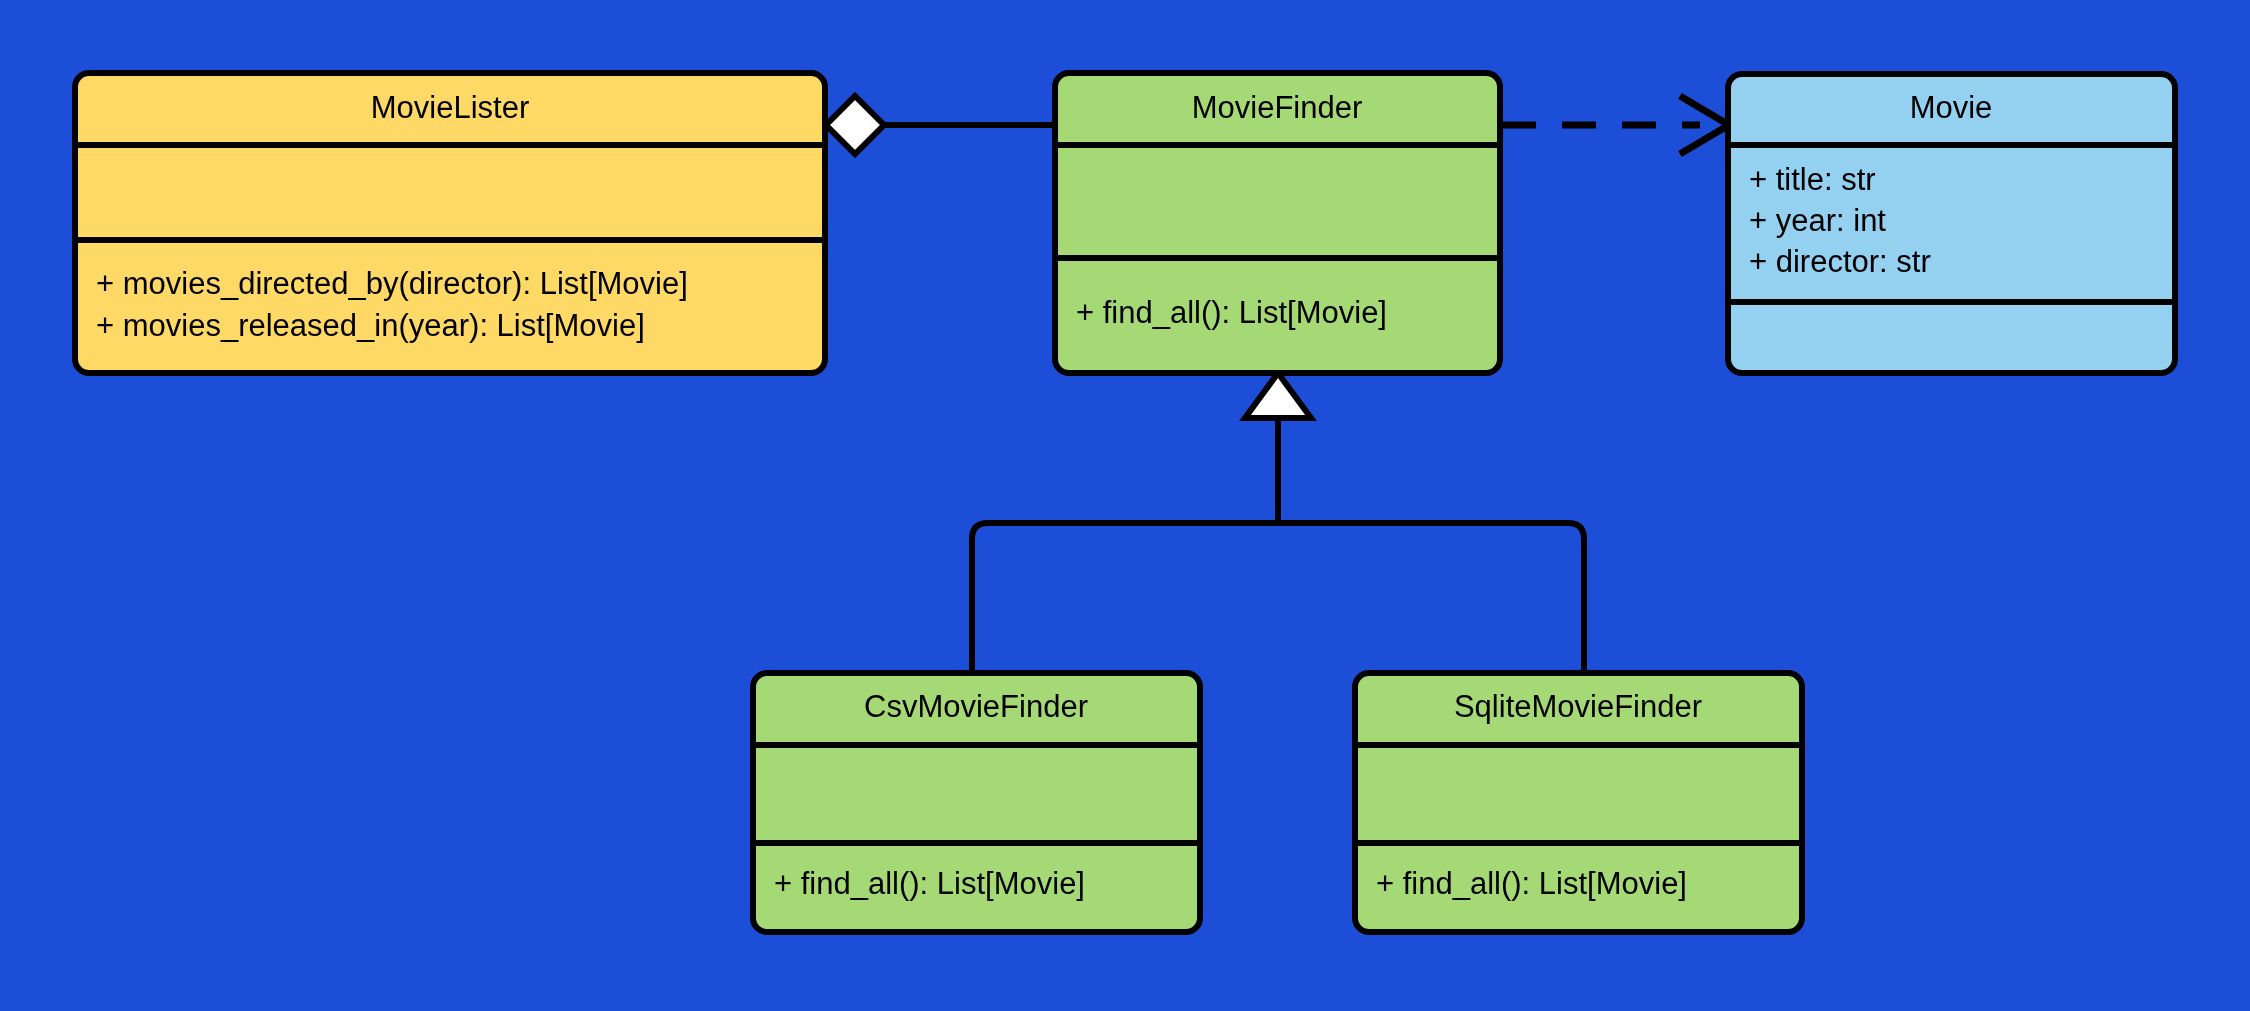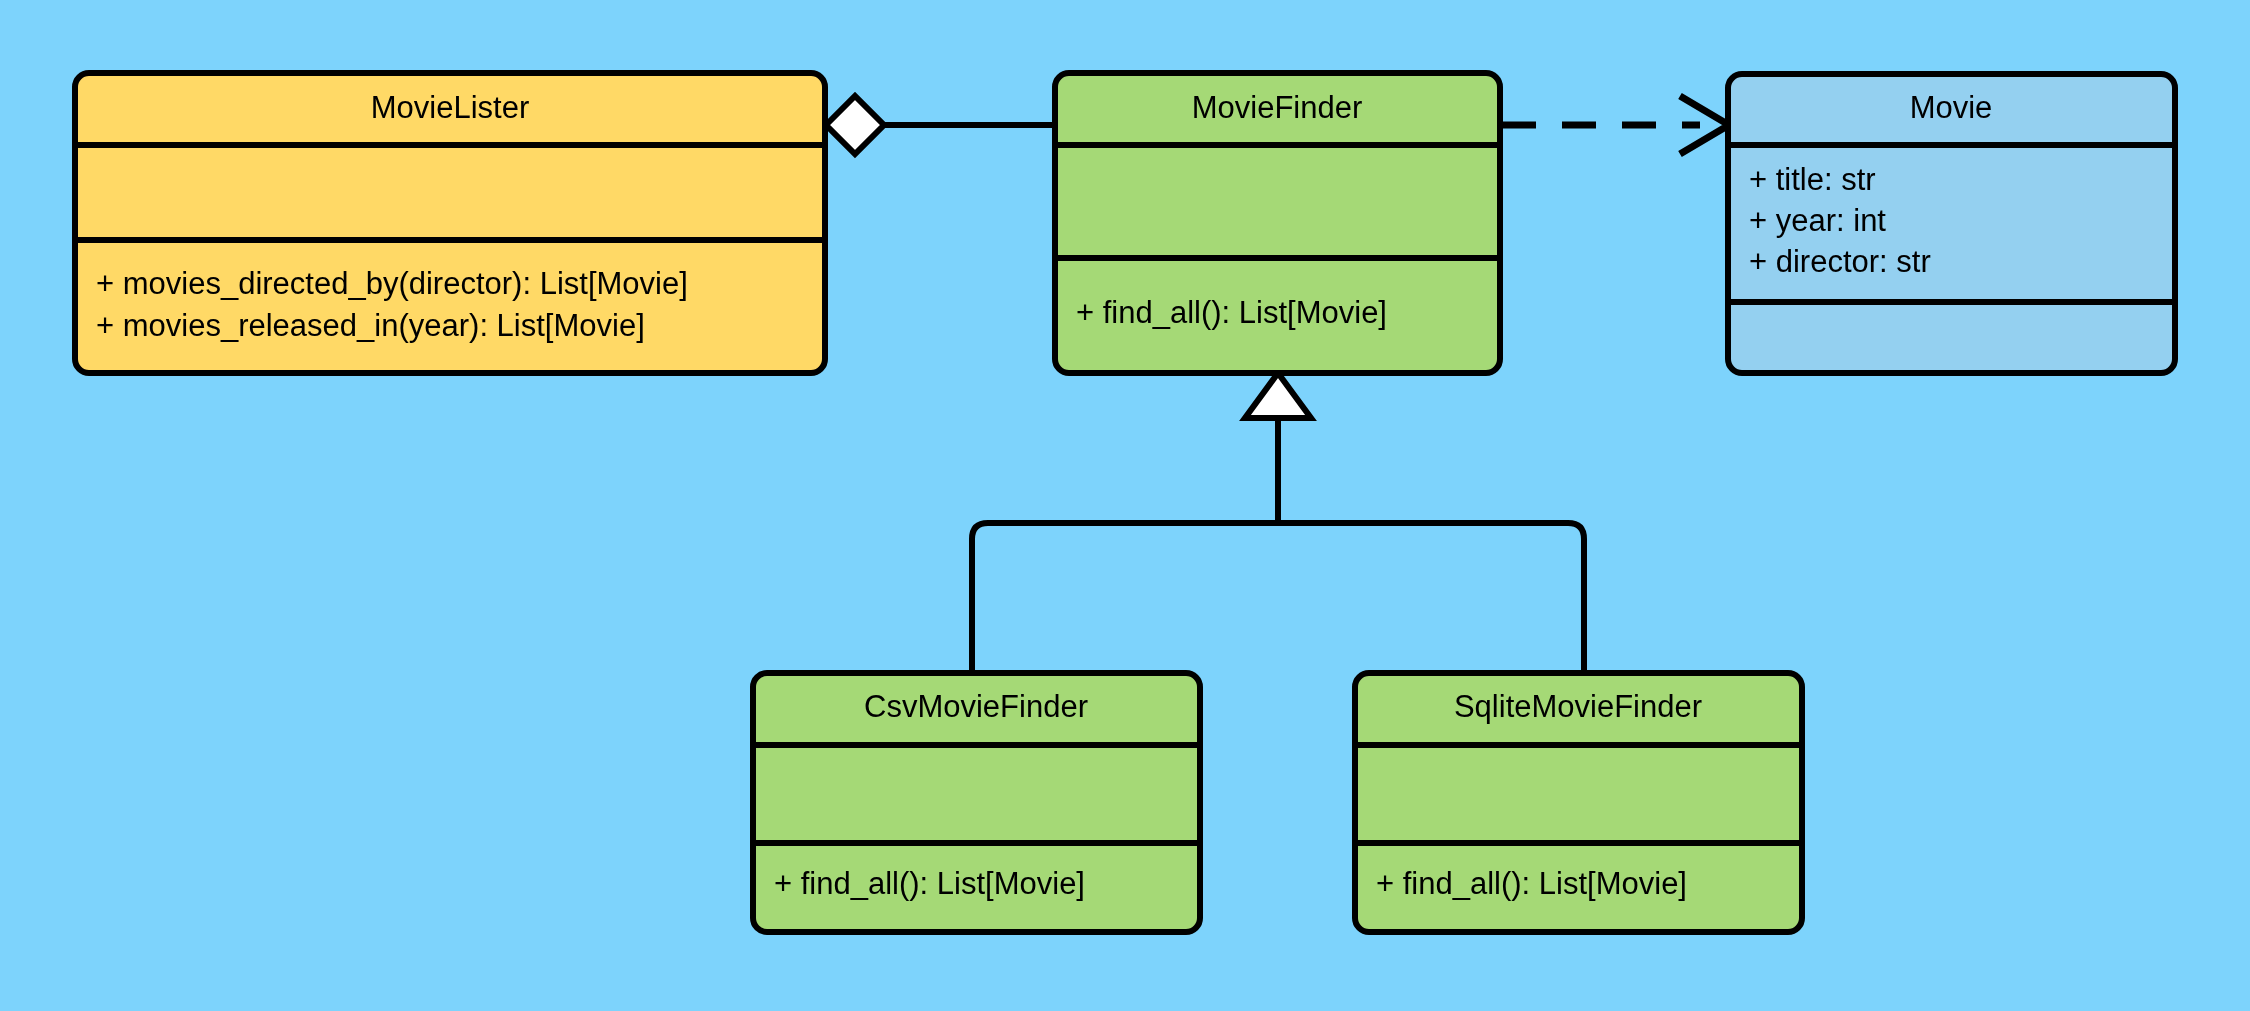--- a/index.html
+++ b/index.html
@@ -10,21 +10,21 @@
   body {
     width: 2250px;
     height: 1011px;
     font-family: "Liberation Sans", sans-serif;
     overflow: hidden;
   }
   #diagram-root {
     position: relative;
     width: 2250px;
     height: 1011px;
-    background: #7dd3fc;
+    background: #1d4ed8;
   }
   #uml-canvas {
     position: absolute;
     top: 0;
     left: 0;
     width: 2250px;
     height: 1011px;
   }
   .cls-box {
     stroke: #000000;

